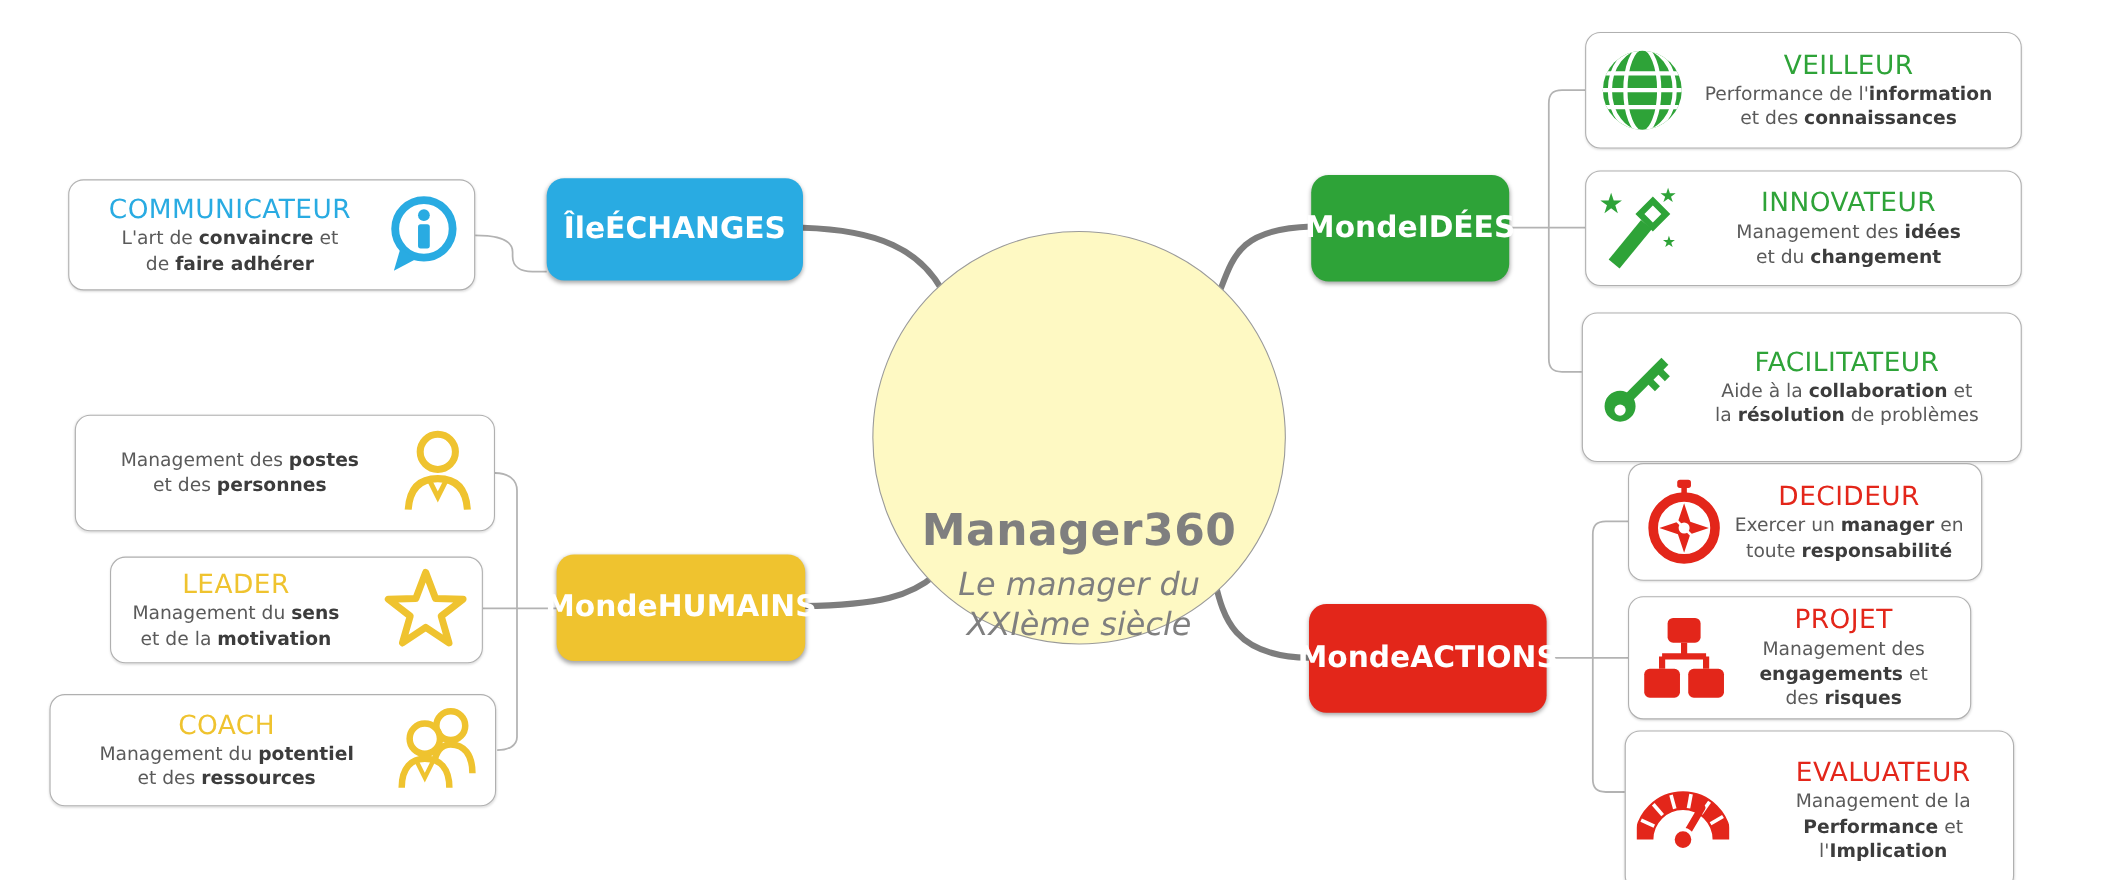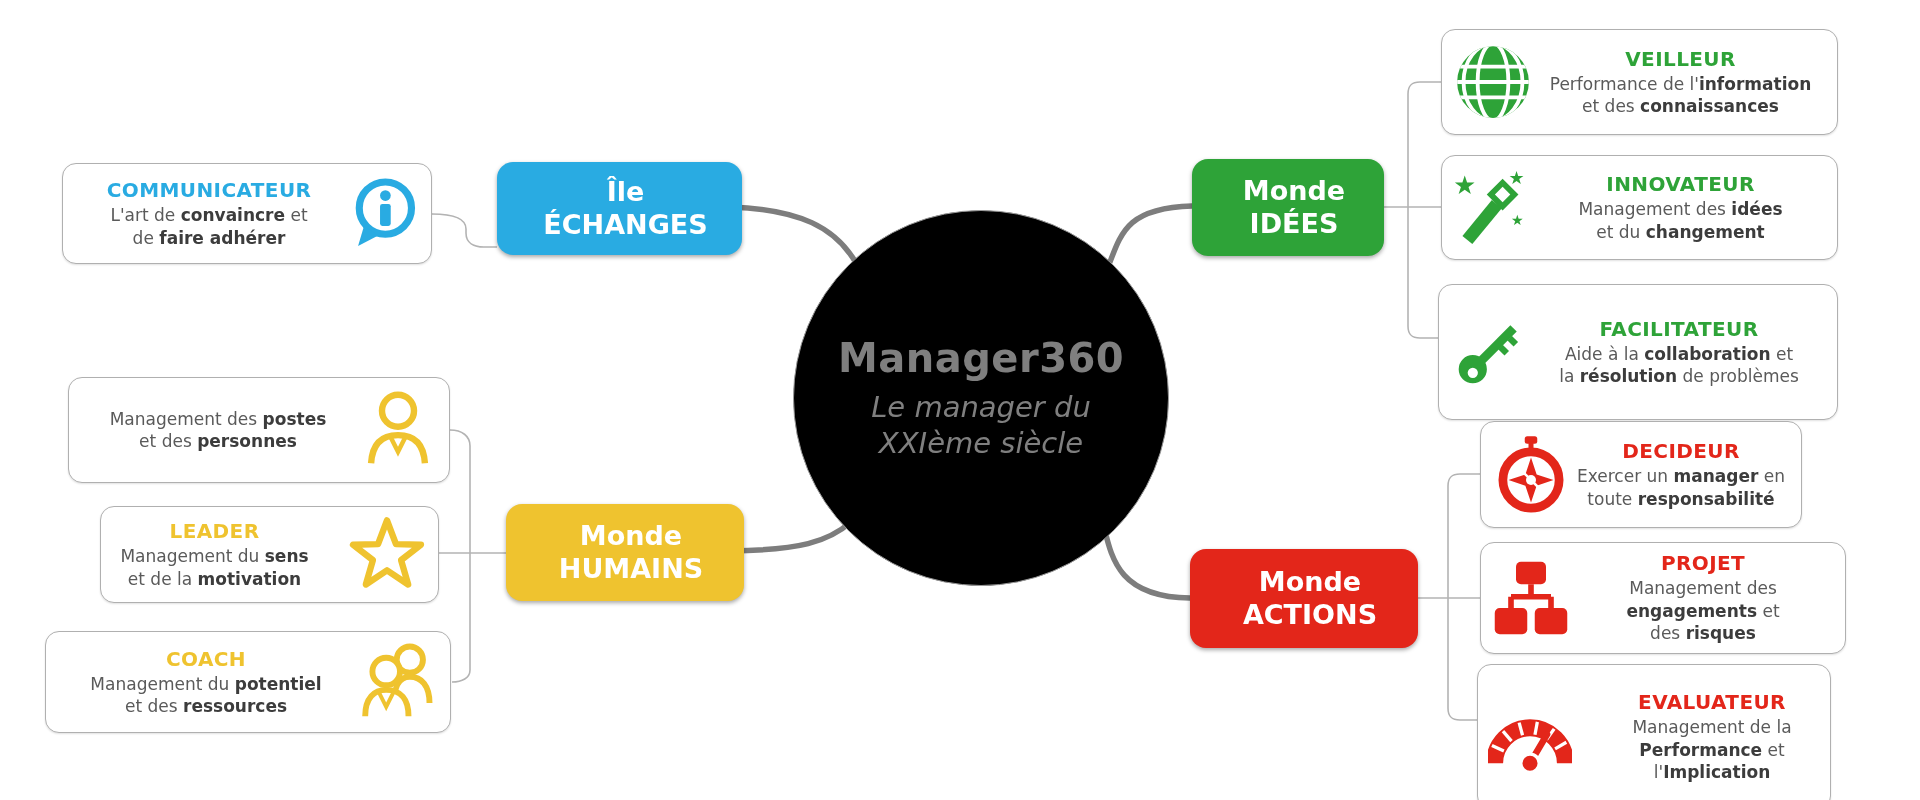--- a/index.html
+++ b/index.html
@@ -2,35 +2,35 @@
 <html><head>
 <meta charset="utf-8">
 <style>
   html,body{margin:0;padding:0;background:#fff;}
   .canvas{position:relative;width:1920px;height:800px;background:#fff;overflow:hidden;
           font-family:"DejaVu Sans","Liberation Sans",sans-serif;}
   svg.wires{position:absolute;left:0;top:0;width:1920px;height:800px;}
 
   
   .center-circle{position:absolute;left:793px;top:210px;width:374px;height:374px;
-     border:1.4px solid #9a9a9a;border-radius:50%;background:#000000;
-     display:flex;flex-direction:column;align-items:center;justify-content:center;text-align:center;}
+     border:1.4px solid #9a9a9a;border-radius:50%;background:#fef9c3;
+     display:flex;flex-direction:column;align-items:center;justify-content:flex-end;text-align:center;}
   .center-title{font-size:40px;font-weight:700;color:#7f7f7f;letter-spacing:.5px;}
   .center-sub{font-size:29px;font-style:italic;color:#7f7f7f;margin-top:8px;white-space:pre-line;line-height:1.25;}
 
   
   .branch{position:absolute;border-radius:16px;color:#fff;font-weight:700;font-size:27px;
-     display:flex;flex-direction:column;align-items:center;justify-content:center;text-align:center;
-     line-height:1.22;box-shadow:0 2px 4px rgba(0,0,0,.35);padding-left:12px;}
+     display:flex;flex-direction:row;align-items:center;justify-content:center;text-align:center;
+     line-height:1.22;box-shadow:0 2px 4px rgba(0,0,0,.35);}
 
   
   .leaf{position:absolute;background:#fff;border:1.5px solid #b0b0b0;border-radius:14px;
      display:flex;align-items:center;box-shadow:0 1px 2px rgba(0,0,0,.12);padding:4px 10px;box-sizing:border-box;}
   .leaf-text{flex:1;text-align:center;min-width:0;}
-  .leaf-title{font-size:20px;font-weight:700;letter-spacing:.4px;margin-bottom:2px;}
+  .leaf-title{font-size:24px;font-weight:400;letter-spacing:.4px;margin-bottom:2px;}
   .leaf-body{font-size:17px;color:#5a5a5a;line-height:1.32;white-space:pre-line;}
   .leaf-body .b{font-weight:700;color:#3c3c3c;}
   .leaf-icon{flex:0 0 auto;display:flex;align-items:center;justify-content:center;}
 </style>
 </head>
 <body>
 
 <div class="canvas">
 
   <svg class="wires" viewBox="0 0 1920 800">
@@ -210,21 +210,21 @@
         <circle cx="32" cy="36" r="4" fill="#fff"></circle>
       </svg>
     </div>
     <div class="leaf-text">
       <div class="leaf-title" style="color: rgb(227, 38, 26);">DECIDEUR</div>
       <div class="leaf-body"><span>Exercer un </span><span class="b">manager</span><span> en
 toute </span><span class="b">responsabilité</span></div>
     </div>
   </div>
 
-  <div class="leaf" style="left:1480px;top:542px;width:366px;height:112px;">
+  <div class="leaf" style="left:1480px;top:542px;width:312px;height:112px;">
     <div class="leaf-icon">
       <svg viewBox="0 0 64 64" width="80" height="80">
         <g fill="#E3261A">
           <rect x="20" y="3" width="24" height="18" rx="4"></rect>
           <rect x="3" y="40" width="26" height="21" rx="4"></rect>
           <rect x="35" y="40" width="26" height="21" rx="4"></rect>
         </g>
         <path d="M 32 21 L 32 31 M 16 31 L 48 31 M 16 31 L 16 40 M 48 31 L 48 40" stroke="#E3261A" stroke-width="4.5" fill="none"></path>
       </svg>
     </div>

